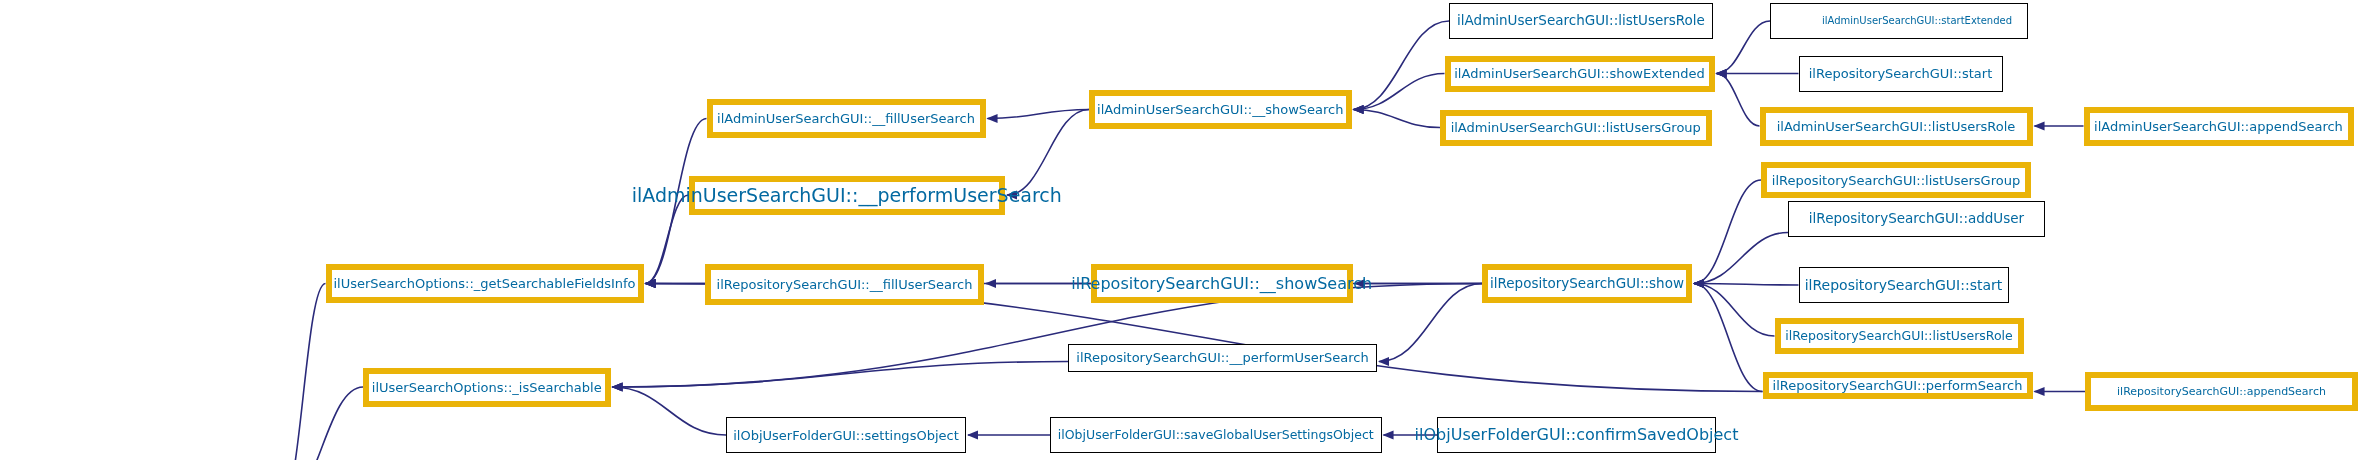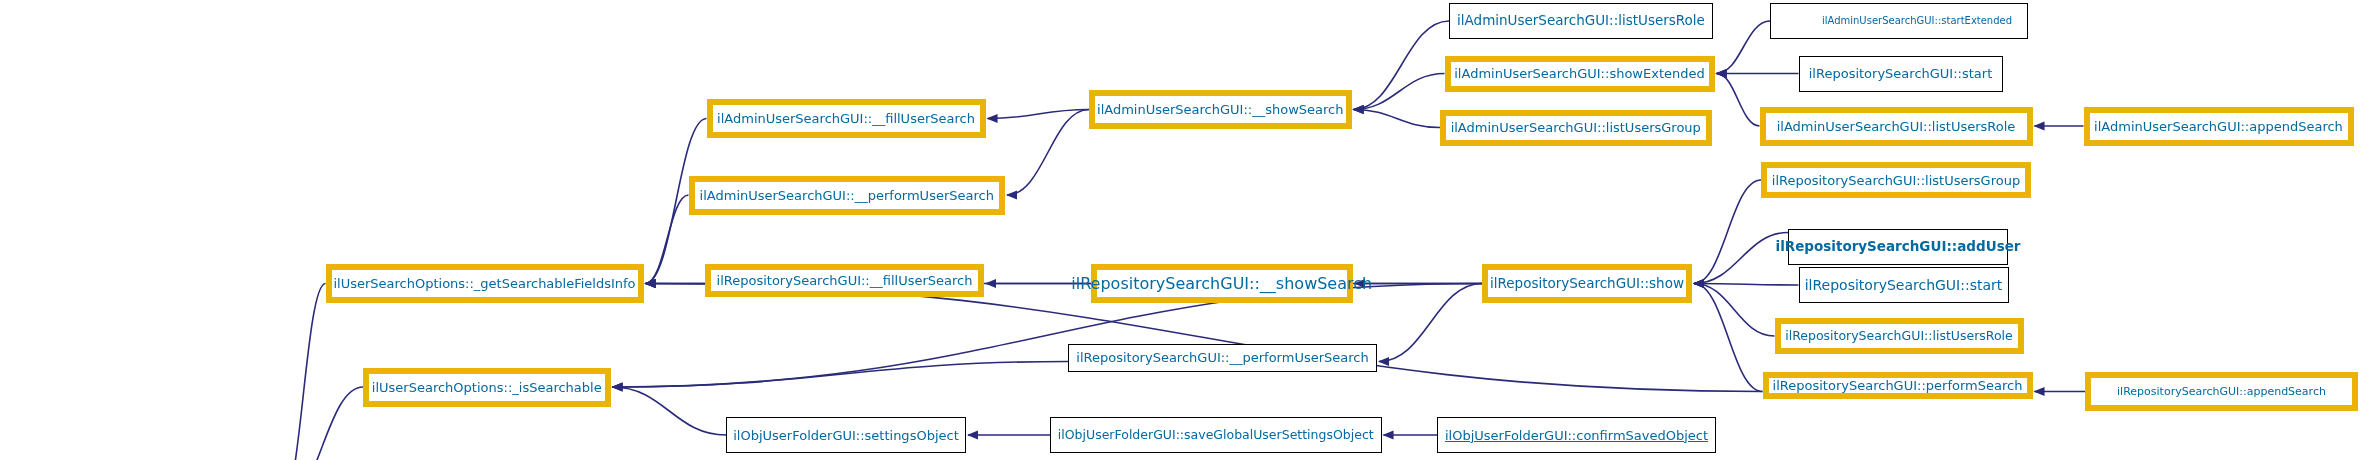--- a/index.html
+++ b/index.html
@@ -73,23 +73,23 @@
 <div class="node thick" style="left: 325.5px; top: 264px; width: 318px; height: 39px;">
       <span style="font-size: 13px;">ilUserSearchOptions::_getSearchableFieldsInfo</span>
     </div>
     <div class="node thick" style="left: 363px; top: 367.5px; width: 247.5px; height: 39px;">
       <span style="font-size: 13px;">ilUserSearchOptions::_isSearchable</span>
     </div>
     <div class="node thick" style="left: 706.5px; top: 99px; width: 279px; height: 39px;">
       <span style="font-size: 13px;">ilAdminUserSearchGUI::__fillUserSearch</span>
     </div>
     <div class="node thick" style="left: 688.5px; top: 175.5px; width: 316.5px; height: 39px;">
-      <span style="font-size: 13px;">ilAdminUserSearchGUI::__performUserSearch</span>
+      <span style="font-size: 19px;">ilAdminUserSearchGUI::__performUserSearch</span>
     </div>
-    <div class="node thick" style="left: 705px; top: 264px; width: 279px; height: 33px;">
+    <div class="node thick" style="left: 705px; top: 264px; width: 279px; height: 41px;">
       <span style="font-size: 13px;">ilRepositorySearchGUI::__fillUserSearch</span>
     </div>
     <div class="node" style="left: 726px; top: 417px; width: 240px; height: 36px;">
       <span style="font-size: 13px;">ilObjUserFolderGUI::settingsObject</span>
     </div>
     <div class="node thick" style="left: 1089px; top: 90px; width: 262.5px; height: 39px;">
       <span style="font-size: 13px;">ilAdminUserSearchGUI::__showSearch</span>
     </div>
     <div class="node thick" style="left: 1090.5px; top: 264px; width: 262.5px; height: 39px;">
       <span style="font-size: 16px;">ilRepositorySearchGUI::__showSearch</span>
@@ -105,37 +105,37 @@
     </div>
     <div class="node thick" style="left: 1444.5px; top: 55.5px; width: 270px; height: 36px;">
       <span style="font-size: 13px;">ilAdminUserSearchGUI::showExtended</span>
     </div>
     <div class="node thick" style="left: 1440px; top: 109.5px; width: 271.5px; height: 36px;">
       <span style="font-size: 13px;">ilAdminUserSearchGUI::listUsersGroup</span>
     </div>
     <div class="node thick" style="left: 1761px; top: 162px; width: 270px; height: 36px;">
       <span style="font-size: 13px;">ilRepositorySearchGUI::listUsersGroup</span>
     </div>
-    <div class="node" style="left: 1788px; top: 229px; width: 220px; height: 36px; font-weight: bold;">
+    <div class="node" style="left: 1788px; top: 201px; width: 257px; height: 36px;">
       <span style="font-size: 13.5px;">ilRepositorySearchGUI::addUser</span>
     </div>
     <div class="node thick" style="left: 1482px; top: 264px; width: 210px; height: 39px;">
       <span style="font-size: 13.5px;">ilRepositorySearchGUI::show</span>
     </div>
     <div class="node" style="left: 1798.5px; top: 267px; width: 210px; height: 36px;">
       <span style="font-size: 14px;">ilRepositorySearchGUI::start</span>
     </div>
     <div class="node thick" style="left: 1774.5px; top: 318px; width: 249px; height: 36px;">
       <span style="font-size: 12.5px;">ilRepositorySearchGUI::listUsersRole</span>
     </div>
     <div class="node thick" style="left: 1762.5px; top: 372px; width: 270px; height: 27px;">
       <span style="font-size: 13px;">ilRepositorySearchGUI::performSearch</span>
     </div>
     <div class="node" style="left: 1437px; top: 417px; width: 279px; height: 36px;">
-      <span style="font-size: 13px; text-decoration: underline;">ilObjUserFolderGUI::confirmSavedObject</span>
+      <span style="font-size: 16px;">ilObjUserFolderGUI::confirmSavedObject</span>
     </div>
     <div class="node" style="left: 1770px; top: 3px; width: 258px; height: 36px;">
       <span style="font-size: 10px; margin-left: 36px;">ilAdminUserSearchGUI::startExtended</span>
     </div>
     <div class="node" style="left: 1798.5px; top: 55.5px; width: 204px; height: 36px;">
       <span style="font-size: 13px;">ilRepositorySearchGUI::start</span>
     </div>
     <div class="node thick" style="left: 1759.5px; top: 106.5px; width: 273px; height: 39px;">
       <span style="font-size: 13px;">ilAdminUserSearchGUI::listUsersRole</span>
     </div>

